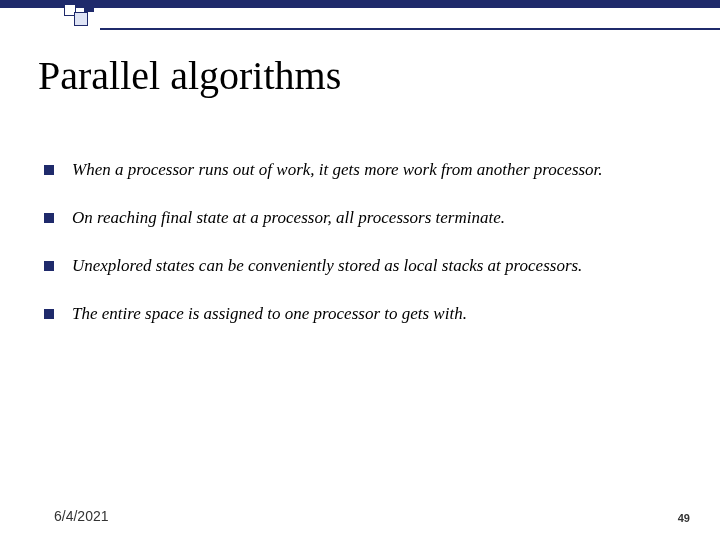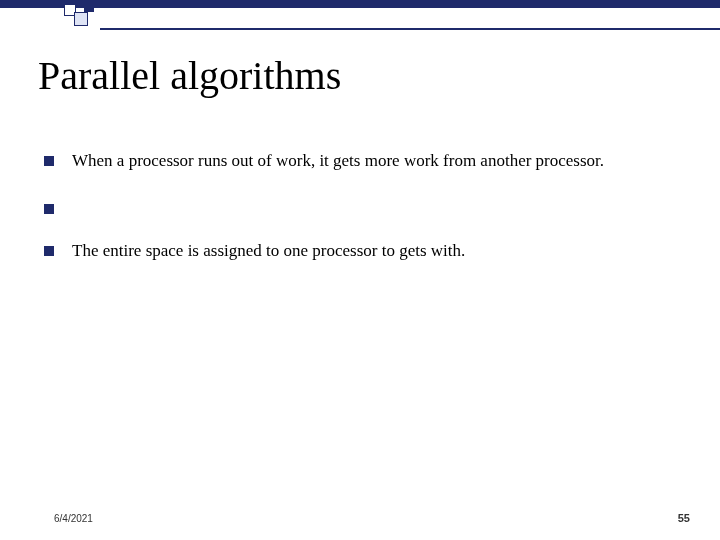--- a/index.html
+++ b/index.html
@@ -6,25 +6,25 @@
   html, body { width: 720px; height: 540px; background: #fff; font-family: Georgia, 'Times New Roman', serif; color: #000; overflow: hidden; }
   .slide { position: relative; width: 720px; height: 540px; }
   .topdeco { position: absolute; top: 0; left: 0; right: 0; height: 28px; }
   .topbar { position: absolute; top: 0; left: 0; right: 0; height: 8px; background: #1f2a6b; }
   .sq { position: absolute; background: #b9c3e6; border: 1px solid #1f2a6b; }
   .sq1 { top: 4px;  left: 64px; width: 12px; height: 12px; background: #fff; }
   .sq2 { top: 12px; left: 74px; width: 14px; height: 14px; background: #dfe4f5; }
   .sq3 { top: 2px;  left: 84px; width: 10px; height: 10px; background: #1f2a6b; }
   .thinrule { position: absolute; top: 28px; left: 100px; right: 0; height: 2px; background: #1f2a6b; }
   .title { position: absolute; top: 52px; left: 38px; font-size: 40px; font-weight: 400; }
-  .body { position: absolute; top: 150px; left: 44px; right: 44px; }
+  .body { position: absolute; top: 159px; left: 44px; right: 44px; font-style: italic; }
   .item { display: flex; align-items: flex-start; margin-bottom: 26px; }
   .bullet { width: 10px; height: 10px; background: #1f2a6b; margin-top: 6px; margin-right: 18px; flex-shrink: 0; }
   .txt { font-size: 17px; line-height: 1.3; }
-  .footer-date { position: absolute; bottom: 16px; left: 54px; font-family: Arial, sans-serif; font-size: 10px; color: #333; }
+  .footer-date { position: absolute; bottom: 16px; left: 54px; font-family: Arial, sans-serif; font-size: 14px; color: #333; }
   .footer-num  { position: absolute; bottom: 16px; right: 30px; font-family: Arial, sans-serif; font-size: 11px; font-weight: bold; color: #333; }
 </style>
 </head>
 <body>
 
 <div class="slide">
   <div class="topdeco">
     <div class="topbar"></div>
     <div class="sq sq1"></div>
     <div class="sq sq2"></div>
@@ -34,22 +34,27 @@
 
   <h1 class="title">Parallel algorithms</h1>
 
   <div class="body">
     <div class="item">
       <div class="bullet"></div>
       <div class="txt">When a processor runs out of work, it gets more work from another processor.</div>
     </div>
     <div class="item">
       <div class="bullet"></div>
+      <div class="txt">On reaching final state at a processor, all processors terminate.</div>
+    </div>
+    <div class="item">
+      <div class="bullet"></div>
+      <div class="txt">Unexplored states can be conveniently stored as local stacks at processors.</div>
     </div>
     <div class="item">
       <div class="bullet"></div>
       <div class="txt">The entire space is assigned to one processor to gets with.</div>
     </div>
   </div>
 
   <div class="footer-date">6/4/2021</div>
-  <div class="footer-num">55</div>
+  <div class="footer-num">49</div>
 </div>
 
 </body></html>

